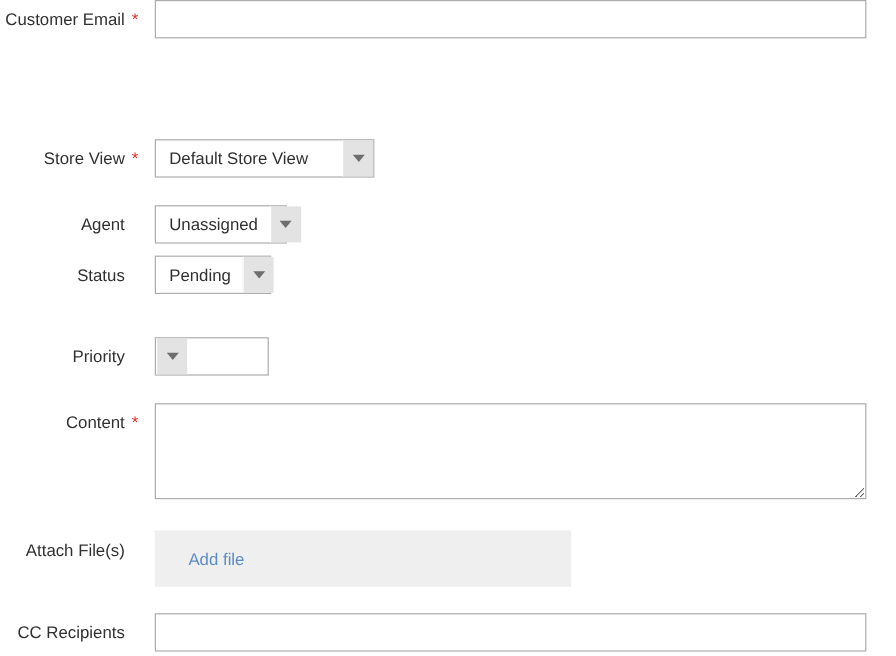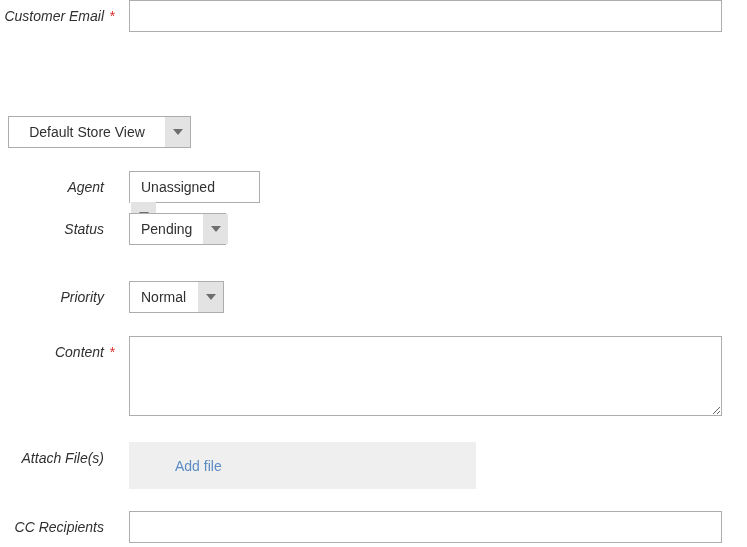--- a/index.html
+++ b/index.html
@@ -36,21 +36,20 @@
     text-align: right;
     padding-right: 0;
     font-size: 14px;
     color: #303030;
     font-weight: normal;
     line-height: 32px;
     white-space: nowrap;
   }
   .label-text {
     display: inline;
-    font-style: italic;
   }
   .req-star {
     display: inline-block;
     width: 17px;
     text-align: center;
     color: #e02b27;
     font-size: 14px;
     line-height: 32px;
     vertical-align: top;
   }
@@ -123,33 +122,33 @@
     justify-content: center;
   }
   .sel .sel-arrow .tri {
     width: 0;
     height: 0;
     border-left: 5px solid transparent;
     border-right: 5px solid transparent;
     border-top: 6px solid #6e6e6e;
   }
 
-  .sel-storeview { width: 183px; text-align: center; }
-  .sel-agent     { width: 131px; flex-direction: column; }
+  .sel-storeview { width: 183px; }
+  .sel-agent     { width: 110px; }
   .sel-status    { width: 97px; }
   .sel-priority  { width: 95px; }
 
   .attach-box {
     box-sizing: border-box;
     width: 347px;
     height: 47px;
     background: #efefef;
     display: flex;
     align-items: center;
-    padding-left: 46px;
+    padding-left: 28px;
   }
   .add-file-link {
     color: #5b8cc4;
     font-size: 14px;
     text-decoration: none;
     cursor: pointer;
   }
 </style>
 </head>
 <body>
@@ -158,20 +157,21 @@
 
   <div class="field" style="top:0px;">
     <div class="label-cell"><span class="label-text">Customer Email</span><span class="req-star">*</span></div>
     <div class="control-cell">
       <input class="txt" type="text" value="" style="">
     </div>
   </div>
 
 
   <div class="field" style="top:116px;">
+    <div class="label-cell"><span class="label-text">Store View</span><span class="req-star">*</span></div>
     <div class="control-cell">
       <div class="sel sel-storeview">
         <span class="sel-value">Default Store View</span>
         <span class="sel-arrow">
             <span class="tri"></span>
           </span>
       </div>
     </div>
   </div>
 
@@ -196,21 +196,20 @@
             <span class="tri"></span>
           </span>
       </div>
     </div>
   </div>
 
   <div class="field" style="top:281px;">
     <div class="label-cell"><span class="label-text">Priority</span><span class="req-placeholder"></span></div>
     <div class="control-cell">
       <div class="sel sel-priority">
-        <span class="sel-value">Normal</span>
         <span class="sel-arrow">
             <span class="tri"></span>
           </span>
       </div>
     </div>
   </div>
 
   <div class="field" style="top:336px;">
     <div class="label-cell"><span class="label-text">Content</span><span class="req-star">*</span></div>
     <div class="control-cell">

